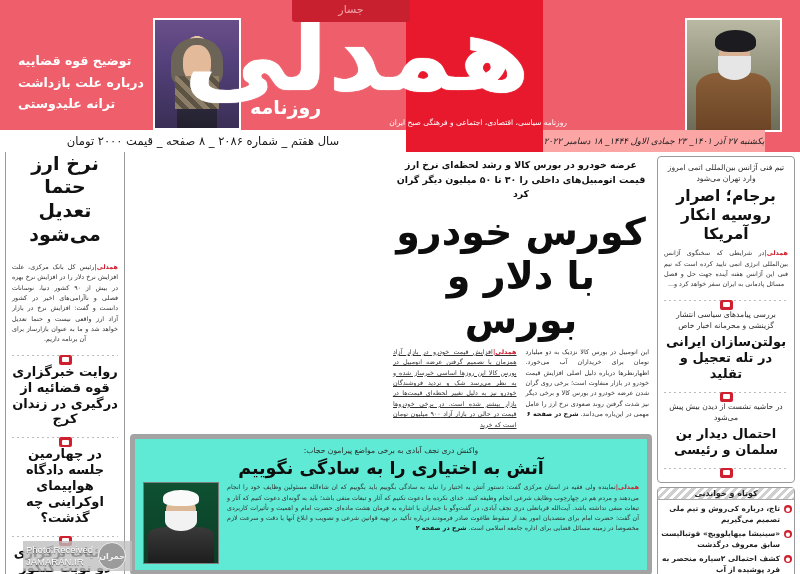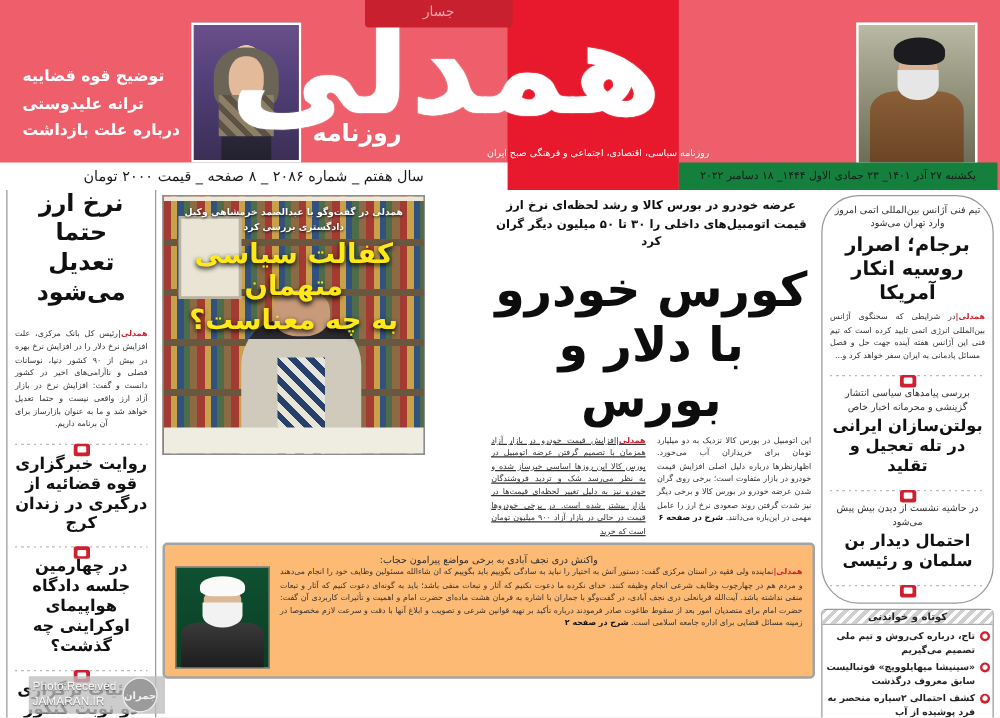--- a/index.html
+++ b/index.html
@@ -22,22 +22,22 @@
     position:absolute;top:0;left:406px;width:137px;height:152px;
     background:#e8192c;z-index:4;
   }
   .logo-word{
     position:absolute;top:-6px;left:200px;width:330px;height:130px;
     color:#fff;font-size:104px;line-height:120px;font-weight:700;
     text-align:center;z-index:5;white-space:nowrap;
     text-shadow:0 0 1px #fff;
   }
   .logo-sub{
-    position:absolute;top:118px;left:376px;width:205px;
-    color:#fff;font-size:7.5px;text-align:center;z-index:5;letter-spacing:.2px;
+    position:absolute;top:118px;left:362px;width:205px;
+    color:#fff;font-size:7.5px;z-index:5;letter-spacing:.2px;
   }
   .logo-rooz{
     position:absolute;top:96px;left:250px;
     color:#fff;font-size:19px;font-weight:700;z-index:5;
   }
 
   
   .teaser{position:absolute;top:18px;display:flex;align-items:flex-start;gap:9px;z-index:3;}
   .teaser.left{left:18px;}
   .teaser.right{right:18px;flex-direction:row;}
@@ -75,22 +75,22 @@
   .p2 .beard{position:absolute;left:33%;top:33%;width:36%;height:22%;background:#e6e6e6;
      border-radius:0 0 48% 48%;z-index:3;}
   .p2 .robe{position:absolute;left:10%;top:48%;width:80%;height:52%;
      background:linear-gradient(180deg,#8a5f38,#6c4526);border-radius:28% 28% 0 0;z-index:2;}
 
   .infobar{
     position:absolute;bottom:0;left:0;width:406px;height:22px;background:#fff;
     color:#1a1a1a;font-size:11.5px;text-align:center;line-height:22px;z-index:7;
   }
   .dateline{
-    position:absolute;bottom:0;left:543px;width:255px;height:22px;background:#15803d;
-    color:#1a1a1a;font-size:8.6px;text-align:center;line-height:22px;z-index:7;
+    position:absolute;bottom:0;left:543px;width:222px;height:22px;background:#fca5a5;
+    color:#1a1a1a;font-size:8.6px;text-align:center;line-height:22px;z-index:7;font-style:italic;
   }
 
   
   .body{position:relative;height:422px;padding:4px 5px 0;box-sizing:border-box;
         display:flex;gap:5px;background:#fff;}
   .col-right{width:138px;flex:0 0 auto;display:flex;flex-direction:column;gap:4px;}
   .col-center{flex:1 1 auto;display:flex;flex-direction:column;gap:4px;min-width:0;}
   .col-left{width:120px;flex:0 0 auto;display:flex;flex-direction:column;gap:4px;justify-content:center;}
 
   .boxed{border:1px solid #9a9a9a;border-radius:4px;background:#fff;padding:5px 6px;
@@ -149,21 +149,21 @@
   .wm-txt{color:#fff;font-size:9.5px;line-height:1.25;font-family:"Liberation Sans",sans-serif;
      text-shadow:0 1px 1px rgba(0,0,0,.55);direction:ltr;text-align:left;}
 
   
   .main-kicker{font-size:9.4px;font-weight:700;line-height:1.55;text-align:center;color:#111;}
   .main-hl{font-size:38px;font-weight:700;line-height:1.16;text-align:center;color:#0d0d0d;
            letter-spacing:-.5px;}
   .two-col{display:flex;gap:9px;margin-top:5px;}
   .two-col > div{flex:1 1 0;min-width:0;}
 
-  .bottom-art{border:2px solid #a3a3a3;border-radius:4px;background:#fdba74;padding:6px 8px;
+  .bottom-art{border:5px solid #a3a3a3;border-radius:4px;background:#5eead4;padding:6px 8px;
               box-sizing:border-box;}
   .ba-kicker{font-size:7.6px;text-align:center;color:#2b2b2b;line-height:1.5;}
   .ba-hl{font-size:17.5px;font-weight:700;text-align:center;color:#0d0d0d;margin:2px 0 4px;}
   .ba-row{display:flex;gap:8px;align-items:flex-start;}
   .ba-txt{flex:1 1 auto;font-size:6.3px;line-height:1.62;text-align:justify;color:#333;}
   .ba-photo{flex:0 0 auto;width:74px;height:80px;border:1px solid #7d7d7d;overflow:hidden;
             position:relative;background:linear-gradient(180deg,#0f5132,#0a3d25);}
   .ba-photo .tb{position:absolute;left:26%;top:8%;width:48%;height:20%;background:#fafafa;
             border-radius:50% 50% 32% 32%;}
   .ba-photo .fc{position:absolute;left:30%;top:19%;width:40%;height:30%;background:#dcb896;
@@ -198,22 +198,22 @@
     <div class="logo-sub">روزنامه سیاسی، اقتصادی، اجتماعی و فرهنگی صبح ایران</div>
 
     <div class="teaser left">
       <div class="teaser-photo p1">
         <div class="ph-bg"></div>
           <div class="face"></div>
           <div class="scarf"></div>
       </div>
       <div class="teaser-text">
         <div>توضیح قوه قضاییه</div>
+        <div>درباره علت بازداشت</div>
         <div>ترانه علیدوستی</div>
-        <div>درباره علت بازداشت</div>
       </div>
     </div>
 
     <div class="teaser right">
       <div class="teaser-photo leader p2">
         <div class="ph-bg"></div>
           <div class="robe"></div>
           <div class="face2"></div>
         <div class="turban"></div>
           <div class="beard"></div>
@@ -221,21 +221,21 @@
     </div>
 
     <div class="infobar">سال هفتم _ شماره ۲۰۸۶ _ ۸ صفحه _ قیمت ۲۰۰۰ تومان</div>
     <div class="dateline">یکشنبه ۲۷ آذر ۱۴۰۱_ ۲۳ جمادی الاول ۱۴۴۴_ ۱۸ دسامبر ۲۰۲۲</div>
   </div>
 
   <div class="body">
 
     <div class="col-right">
 
-      <div class="boxed" style="flex:1 1 auto;border-radius:30px;">
+      <div class="boxed" style="flex:1 1 auto;">
         <div class="kicker">تیم فنی آژانس بین‌المللی اتمی امروز وارد تهران می‌شود</div>
         <div class="hl hl-md" style="margin:3px 0 4px;">برجام؛ اصرار روسیه انکار آمریکا</div>
         <div class="body-txt">
           <span class="lead">همدلی|</span><span>در شرایطی که سخنگوی آژانس بین‌المللی انرژی اتمی تایید کرده است که تیم فنی این آژانس هفته آینده جهت حل و فصل مسائل پادمانی به ایران سفر خواهد کرد و...</span>
         </div>
 
         <div class="sep"><i></i></div>
 
         <div class="kicker">بررسی پیامدهای سیاسی انتشار گزینشی و محرمانه اخبار خاص</div>
         <div class="hl hl-sm" style="margin-top:3px;">بولتن‌سازان ایرانی در تله تعجیل و تقلید</div>
@@ -282,36 +282,25 @@
             <div class="body-txt" style="text-align-last:right;">
               <span>این اتومبیل در بورس کالا نزدیک به دو میلیارد تومان برای خریداران آب می‌خورد. اظهارنظرها درباره دلیل اصلی افزایش قیمت خودرو در بازار متفاوت است؛ برخی روی گران شدن عرضه خودرو در بورس کالا و برخی دیگر نیز شدت گرفتن روند صعودی نرخ ارز را عامل مهمی در این‌باره می‌دانند.</span>
               <span class="more">شرح در صفحه ۶</span>
             </div>
             <div class="body-txt" style="text-align-last:right;text-decoration:underline;">
               <span class="lead">همدلی|</span><span>افزایش قیمت خودرو در بازار آزاد همزمان با تصمیم گرفتن عرضه اتومبیل در بورس کالا این روزها اساسی خبرساز شده و به نظر می‌رسد شک و تردید فروشندگان خودرو نیز به دلیل تغییر لحظه‌ای قیمت‌ها در بازار بیشتر شده است. در برخی خودروها قیمت در حالی در بازار آزاد ۹۰۰ میلیون تومان است که خرید</span>
             </div>
           </div>
         </div>
 
-        <div style="flex:1 1 auto;min-width:0;">
-          <div class="photo-main">
-            <div class="shelf"></div>
-            <div class="sitter"></div>
-            <div class="desk"></div>
-            <div class="photo-cap">همدلی در گفت‌وگو با عبدالصمد خرمشاهی وکیل دادگستری بررسی کرد</div>
-            <div class="photo-hl">
-              <div>کفالت سیاسی متهمان</div>
-              <div>به چه معناست؟</div>
-            </div>
-          </div>
-        </div>
       </div>
 
       <div class="bottom-art">
         <div class="ba-kicker">واکنش دری نجف آبادی به برخی مواضع پیرامون حجاب:</div>
+        <div class="ba-hl">آتش به اختیاری را به سادگی نگوییم</div>
         <div class="ba-row">
           <div class="ba-txt">
             <span class="lead">همدلی|</span><span>نماینده ولی فقیه در استان مرکزی گفت: دستور آتش به اختیار را نباید به سادگی بگوییم باید بگوییم که ان شاءالله مسئولین وظایف خود را انجام می‌دهند و مردم هم در چهارچوب وظایف شرعی انجام وظیفه کنند. خدای نکرده ما دعوت نکنیم که آثار و تبعات منفی باشد؛ باید به گونه‌ای دعوت کنیم که آثار و تبعات منفی نداشته باشد. آیت‌الله قربانعلی دری نجف آبادی، در گفت‌وگو با جماران با اشاره به فرمان هشت ماده‌ای حضرت امام و اهمیت و تأثیرات کاربردی آن گفت: حضرت امام برای متصدیان امور بعد از سقوط طاغوت صادر فرمودند درباره تأکید بر تهیه قوانین شرعی و تصویب و ابلاغ آنها با دقت و سرعت لازم مخصوصا در زمینه مسائل قضایی برای اداره جامعه اسلامی است.</span>
             <span class="more">شرح در صفحه ۲</span>
           </div>
           <div class="ba-photo">
             <div class="rb"></div>
               <div class="fc"></div>
               <div class="tb"></div>
               <div class="bd"></div>

